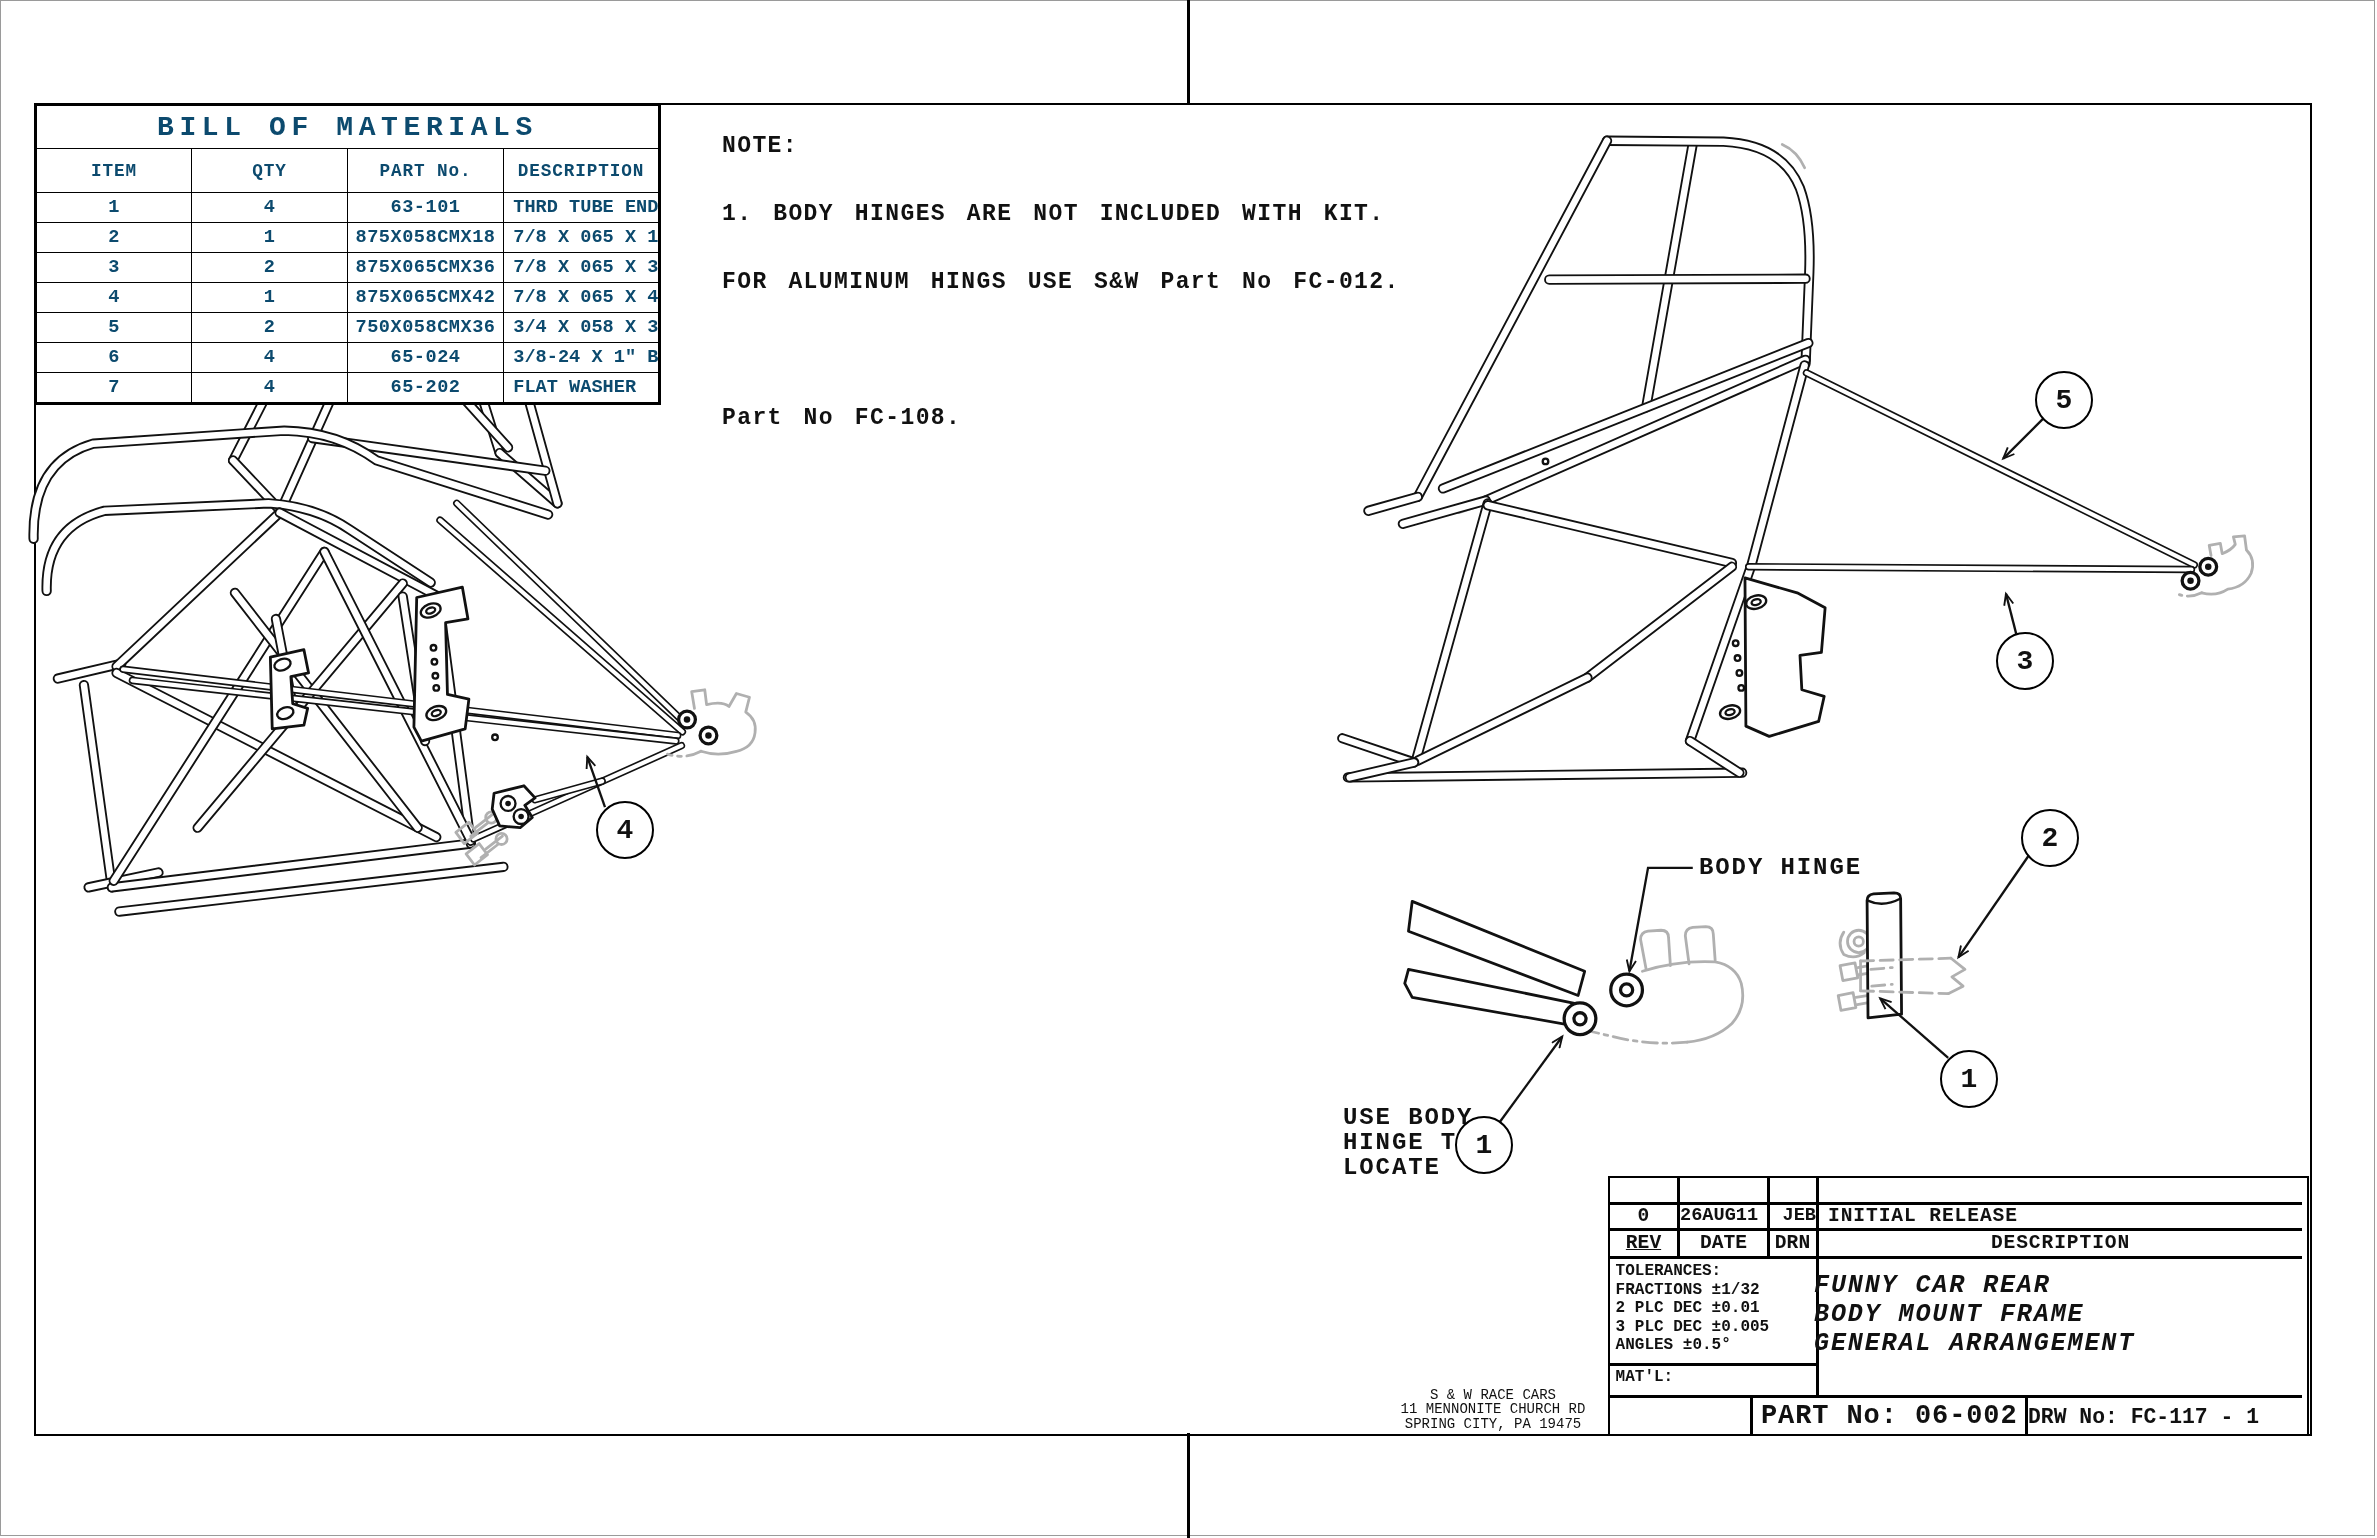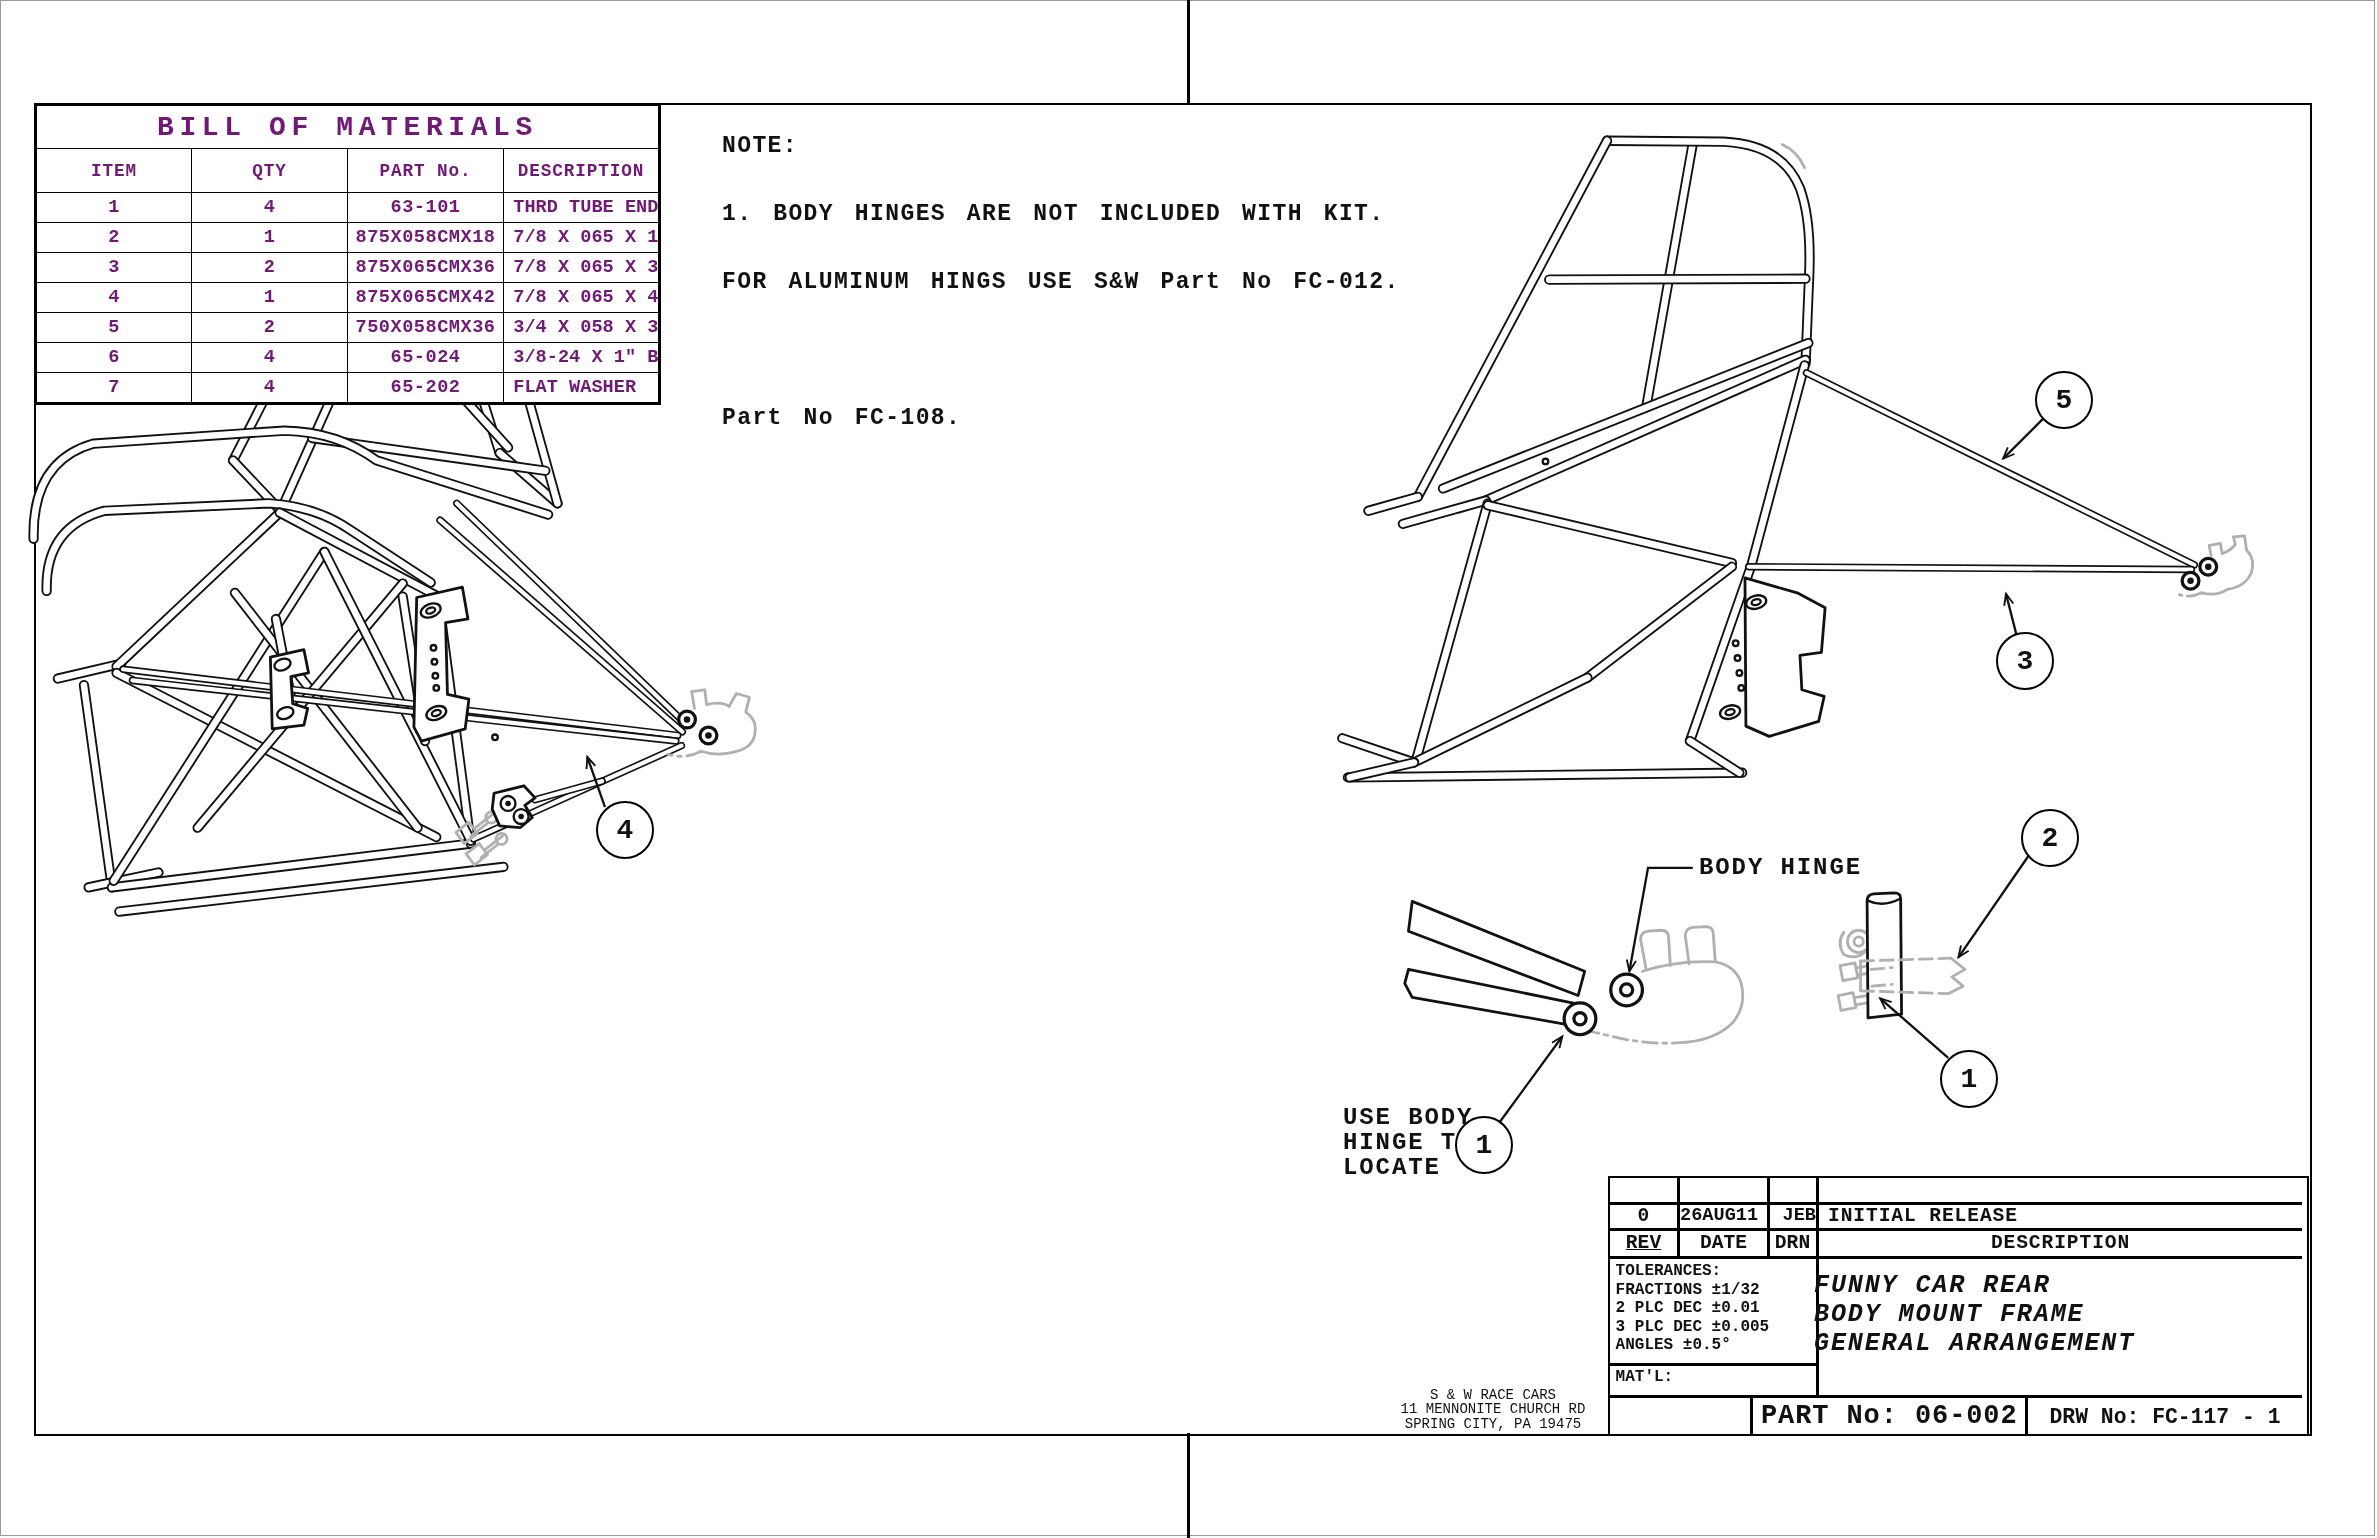--- a/index.html
+++ b/index.html
@@ -6,21 +6,21 @@
   body{width:2377px;height:1538px;position:relative;overflow:hidden;
        font-family:"Liberation Mono","DejaVu Sans Mono",monospace;color:#111;}
   .abs{position:absolute;}
   .sheet-edge{left:0;top:0;width:2373px;height:1534px;border:1.9px solid #9a9a9a;}
   .frame{left:34px;top:103px;width:2274px;height:1329px;border:2.8px solid #000;}
   .foldmark{left:1187px;width:2.8px;background:#000;}
   
   table.bom{position:absolute;left:34px;top:103px;width:627px;border-collapse:collapse;
             table-layout:fixed;background:#fff;border:3.7px solid #000;
             font-family:"Liberation Mono","DejaVu Sans Mono",monospace;}
-  .bom td,.bom th{border:1.9px solid #000;padding:0 5.6px;font-weight:bold;color:#701a75;overflow:hidden;white-space:nowrap;margin-top:8px;}
+  .bom td,.bom th{border:1.9px solid #000;padding:0 5.6px;font-weight:bold;color:#0c4a6e;overflow:hidden;white-space:nowrap;margin-top:8px;}
   .bom .title-cell{height:42px;text-align:center;font-size:28px;letter-spacing:5.6px;}
   .bom .hrow th{height:43px;text-align:center;font-size:17.7px;letter-spacing:0.9px;}
   .bom .trow td{height:29px;font-size:18.6px;text-align:center;letter-spacing:0.5px;}
   .bom .trow td.desc{text-align:left;padding-left:9.3px;letter-spacing:0px;}
   
   .note{left:722px;top:129px;font-size:23px;font-weight:bold;line-height:34px;
         letter-spacing:1.4px;word-spacing:5.6px;white-space:pre;}
   
   .balloon{width:54px;height:54px;border:2.8px solid #000;border-radius:50%;background:#fff;
            display:flex;align-items:center;justify-content:center;font-size:28px;font-weight:bold;}
@@ -404,19 +404,19 @@
 3 PLC DEC ±0.005
 ANGLES ±0.5°</div>
 
   <div class="cell" style="left:204px;top:93px;width:483px;text-align:left;font-size:25px;line-height:29px;letter-spacing:1.9px;white-space:pre;font-style:italic;">FUNNY CAR REAR
 BODY MOUNT FRAME
 GENERAL ARRANGEMENT</div>
 
   <div class="cell" style="left:5.6px;top:190px;font-size:16px;">MAT'L:</div>
 
   <div class="cell" style="left:151px;top:223px;font-size:27px;letter-spacing:0.9px;">PART No: 06-002</div>
-  <div class="cell" style="left:418px;top:227px;width:274px;text-align:center;font-size:21.4px;">DRW No: FC-117 - 1</div>
+  <div class="cell" style="left:418px;top:227px;width:274px;font-size:21.4px;">DRW No: FC-117 - 1</div>
 </div>
 
 <div class="abs addr">S &amp; W RACE CARS
 11 MENNONITE CHURCH RD
 SPRING CITY, PA 19475</div>
 
 
 </body></html>

